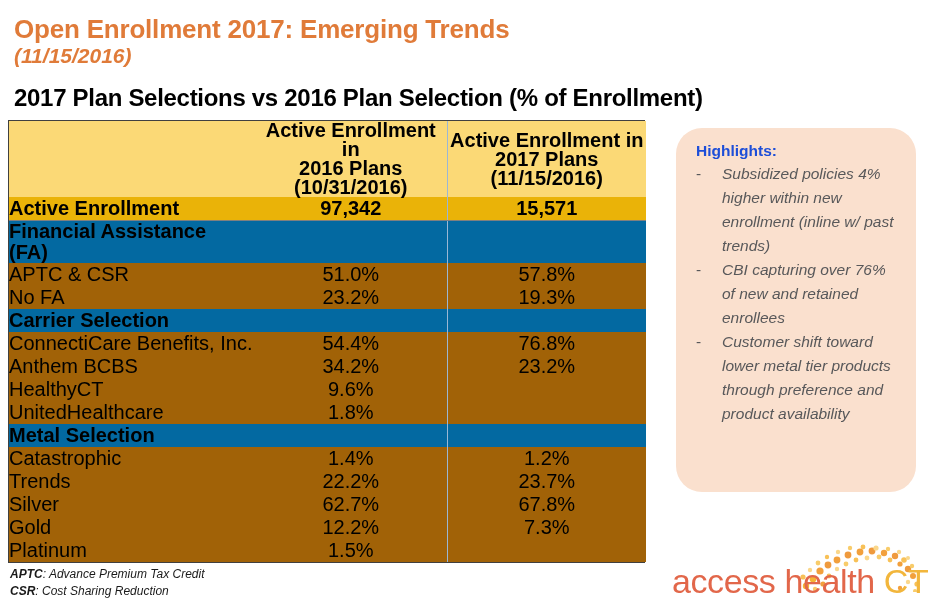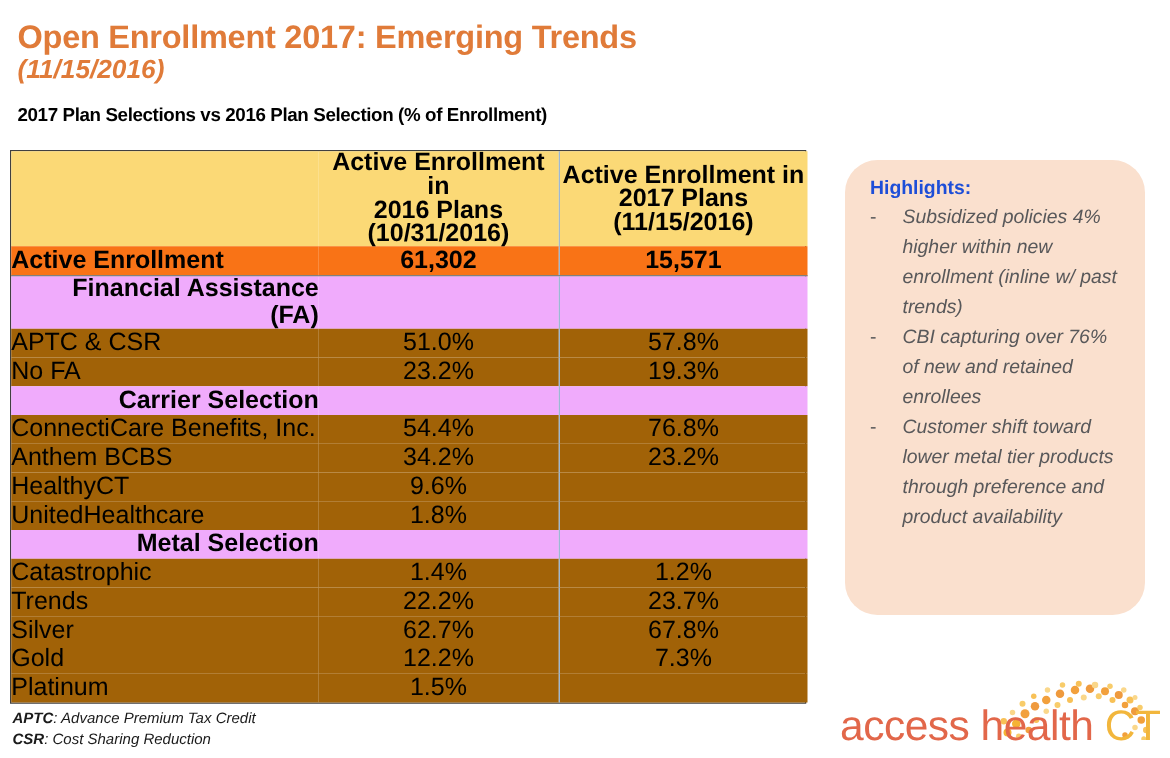--- a/index.html
+++ b/index.html
@@ -36,21 +36,21 @@
     font-weight: bold;
     font-style: italic;
     color: #E07B39;
     line-height: 26px;
     margin-top: -1px;
   }
   #table-caption {
     position: absolute;
     left: 14px;
     top: 84px;
-    font-size: 15px;
+    font-size: 24px;
     font-weight: bold;
     color: #000000;
     letter-spacing: -0.3px;
     white-space: nowrap;
   }
 
   
   #enroll-table {
     position: absolute;
     left: 8px;
@@ -105,37 +105,36 @@
     text-align: center;
     padding-right: 2px;
   }
   td.val-2017 {
     border-left: 1.2px solid #9BB7D4;
     text-align: center;
   }
 
   
   tr.total td {
-    background: #f97316;
+    background: #eab308;
     font-weight: bold;
     font-size: 16.5px;
     height: 22px;
     border-bottom: 1.2px solid #808080;
   }
   tr.total td.val, tr.total td.val-2017 {
     font-weight: bold;
     font-size: 13.5px;
   }
 
   
   tr.section td {
-    background: #f0abfc;
+    background: #0369a1;
     font-weight: bold;
     font-size: 16.5px;
-    text-align: right;
   }
   tr.section-tall td { height: 42px; }
   tr.section-tall td.lab {
     line-height: 21px;
     white-space: pre-line;
   }
   tr.section-short td { height: 22px; }
 
   tr.data td { background: #a16207; }
 
@@ -237,21 +236,21 @@
         <th class="th-2017">
           <div>Active Enrollment in</div>
           <div>2017 Plans</div>
           <div>(11/15/2016)</div>
         </th>
       </tr>
     </thead>
     <tbody id="table-body">
         <tr class="row total">
           <td class="lab">Active Enrollment</td>
-          <td class="val">61,302</td>
+          <td class="val">97,342</td>
           <td class="val-2017">15,571</td>
         </tr>
         <tr class="row section section-tall">
           <td class="lab">Financial Assistance
 (FA)</td>
           <td class="val"></td>
           <td class="val-2017"></td>
         </tr>
         <tr class="row data">
           <td class="lab">APTC &amp; CSR</td>

